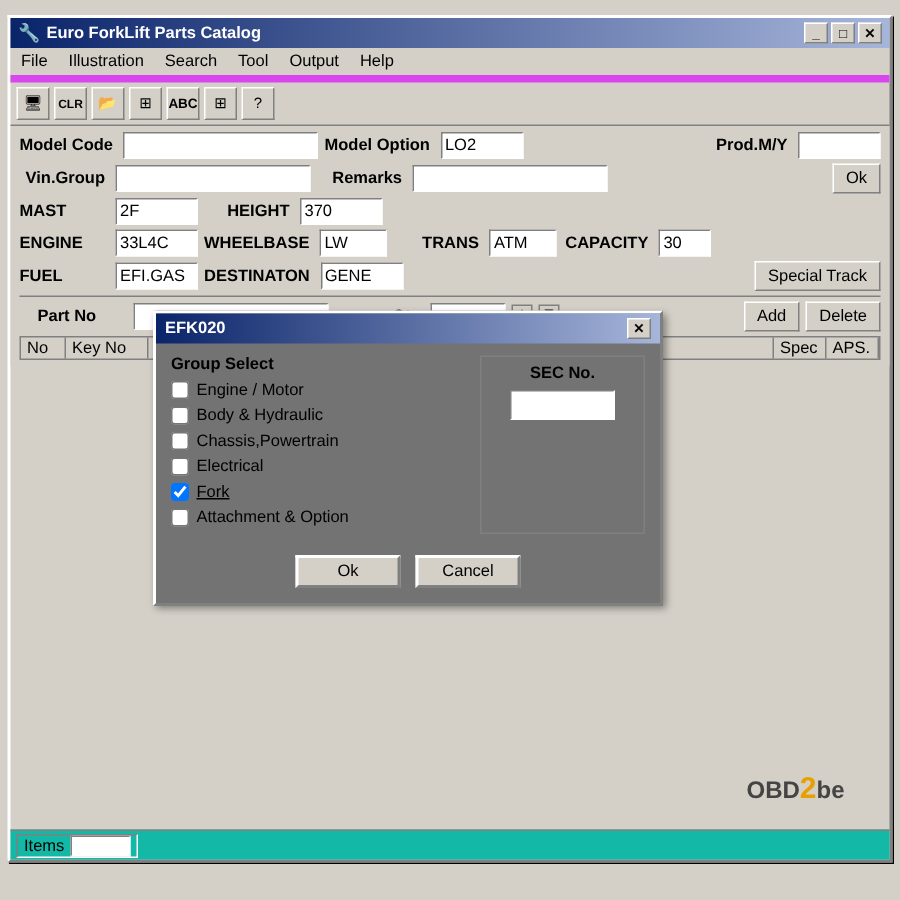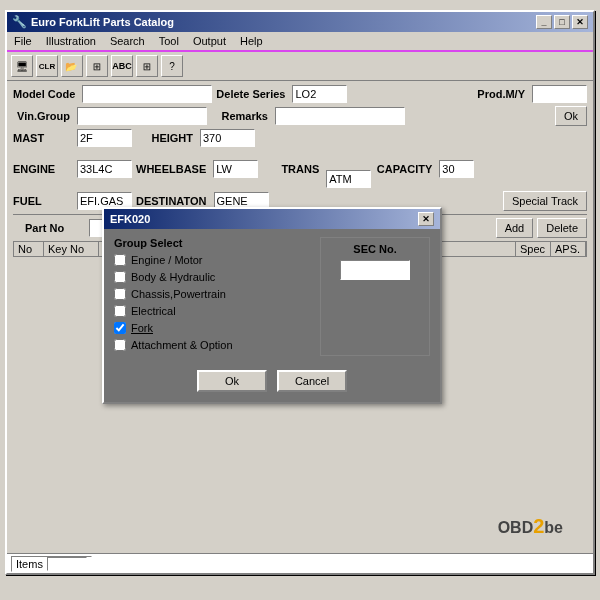--- a/index.html
+++ b/index.html
@@ -58,21 +58,21 @@
       justify-content: center;
       color: #000;
       font-weight: bold;
     }
 
     .menubar {
       background: #d4d0c8;
       padding: 2px 4px;
       display: flex;
       gap: 8px;
-      border-bottom: 2px solid #d946ef;
+      border-bottom: 5px solid #d946ef;
     }
 
     .menubar-item {
       font-size: 11px;
       cursor: pointer;
       padding: 1px 3px;
     }
 
     .toolbar {
       padding: 3px 4px;
@@ -268,21 +268,21 @@
       font-size: 18px;
       font-weight: bold;
     }
 
     .statusbar {
       position: absolute;
       bottom: 0;
       left: 0;
       right: 0;
       height: 20px;
-      background: #ffffff;
+      background: #14b8a6;
       border-top: 1px solid #808080;
       display: flex;
       align-items: center;
       padding: 0 4px;
       font-size: 11px;
     }
 
     .status-cell {
       border: 1px solid;
       border-color: #808080 #fff #fff #808080;
@@ -330,21 +330,21 @@
     <div class="tool-btn" style="font-size:9px;font-weight:bold;">ABC</div>
     <div class="tool-btn">⊞</div>
     <div class="tool-btn">?</div>
   </div>
 
   <div class="form-area">
 
     <div class="form-row">
       <span class="field-label">Model Code</span>
       <input type="text" class="field-input" style="width: 130px;" value="">
-      <span class="field-label">Delete Series</span>
+      <span class="field-label">Model Option</span>
       <input type="text" class="field-input" style="width: 55px;" value="LO2">
       <span style="flex:1;"></span>
       <span class="field-label">Prod.M/Y</span>
       <input type="text" class="field-input" style="width: 55px;" value="">
     </div>
 
     <div class="form-row">
       <span class="field-label">Vin.Group</span>
       <input type="text" class="field-input" style="width: 130px;" value="">
       <span class="field-label">Remarks</span>
@@ -359,21 +359,21 @@
       <span class="field-label">HEIGHT</span>
       <input type="text" class="field-input" style="width: 55px;" value="370">
     </div>
 
     <div class="form-row">
       <span class="field-label" style="width:55px;text-align:left;">ENGINE</span>
       <input type="text" class="field-input" style="width: 55px;" value="33L4C">
       <span class="field-label">WHEELBASE</span>
       <input type="text" class="field-input" style="width: 45px;" value="LW">
       <span class="field-label">TRANS</span>
-      <input type="text" class="field-input" style="width: 45px; margin-top: 20px;" value="ATM">
+      <input type="text" class="field-input" style="width: 45px;" value="ATM">
       <span class="field-label">CAPACITY</span>
       <input type="text" class="field-input" style="width: 35px;" value="30">
     </div>
 
     <div class="form-row">
       <span class="field-label" style="width:55px;text-align:left;">FUEL</span>
       <input type="text" class="field-input" style="width: 55px;" value="EFI.GAS">
       <span class="field-label">DESTINATON</span>
       <input type="text" class="field-input" style="width: 55px;" value="GENE">
       <span style="flex:1;"></span>

